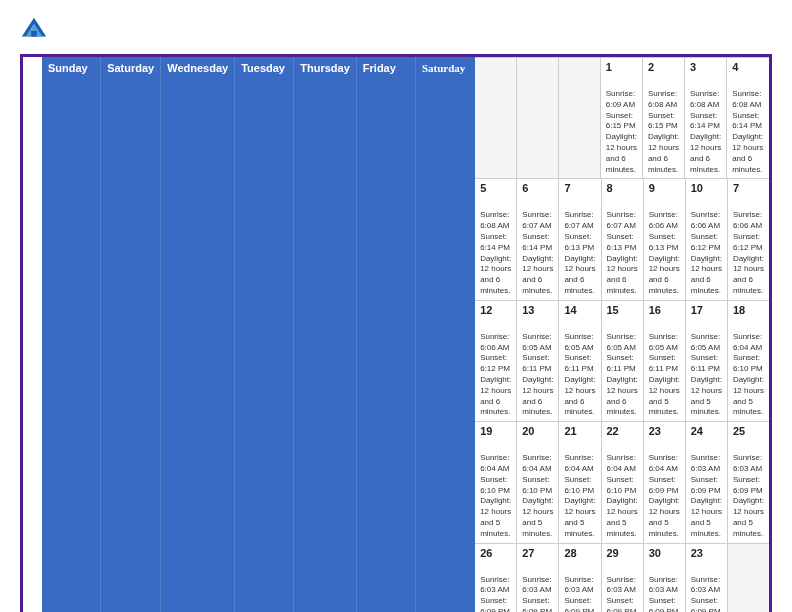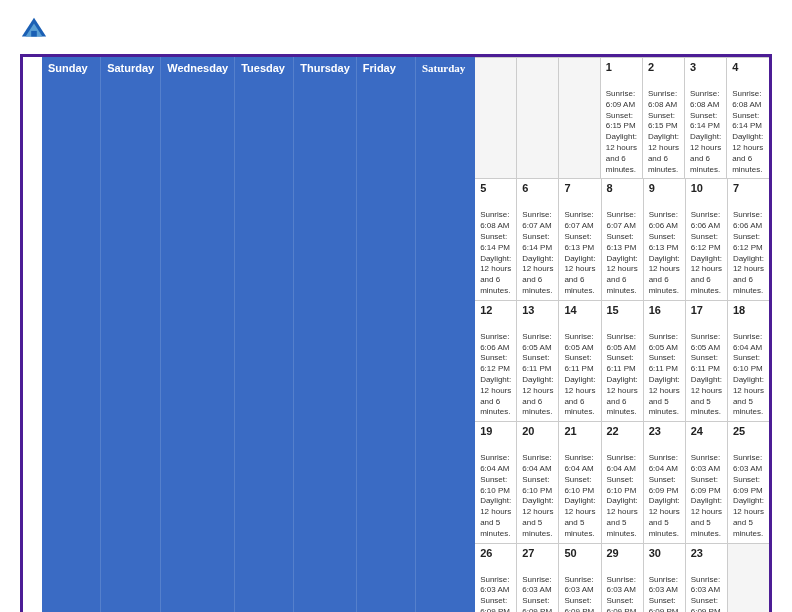--- a/index.html
+++ b/index.html
@@ -315,21 +315,21 @@
 Sunset: 6:09 PM
 Daylight: 12 hours and 5 minutes.</div>
           </div>
           <div class="cal-cell">
             <div class="day-num">27</div>
             <div class="cell-text" style="white-space: pre-line;">Sunrise: 6:03 AM
 Sunset: 6:09 PM
 Daylight: 12 hours and 5 minutes.</div>
           </div>
           <div class="cal-cell">
-            <div class="day-num">50</div>
+            <div class="day-num">28</div>
             <div class="cell-text" style="white-space: pre-line;">Sunrise: 6:03 AM
 Sunset: 6:09 PM
 Daylight: 12 hours and 5 minutes.</div>
           </div>
           <div class="cal-cell">
             <div class="day-num">29</div>
             <div class="cell-text" style="white-space: pre-line;">Sunrise: 6:03 AM
 Sunset: 6:09 PM
 Daylight: 12 hours and 5 minutes.</div>
           </div>

